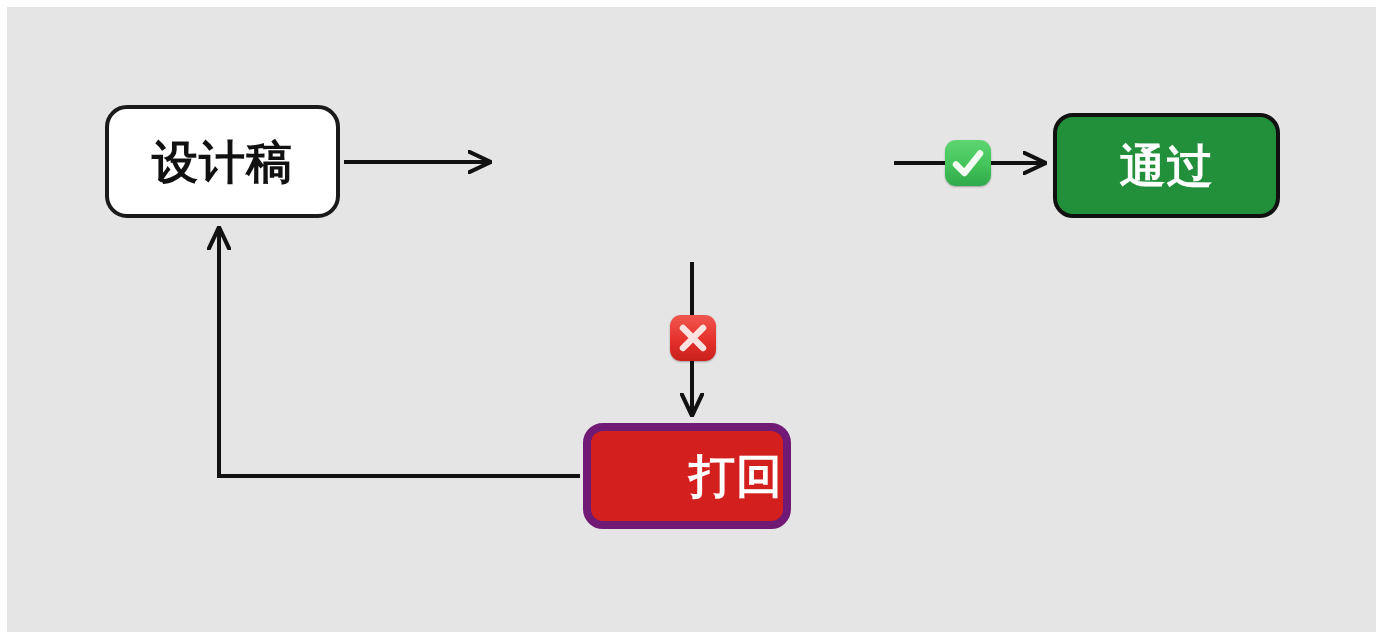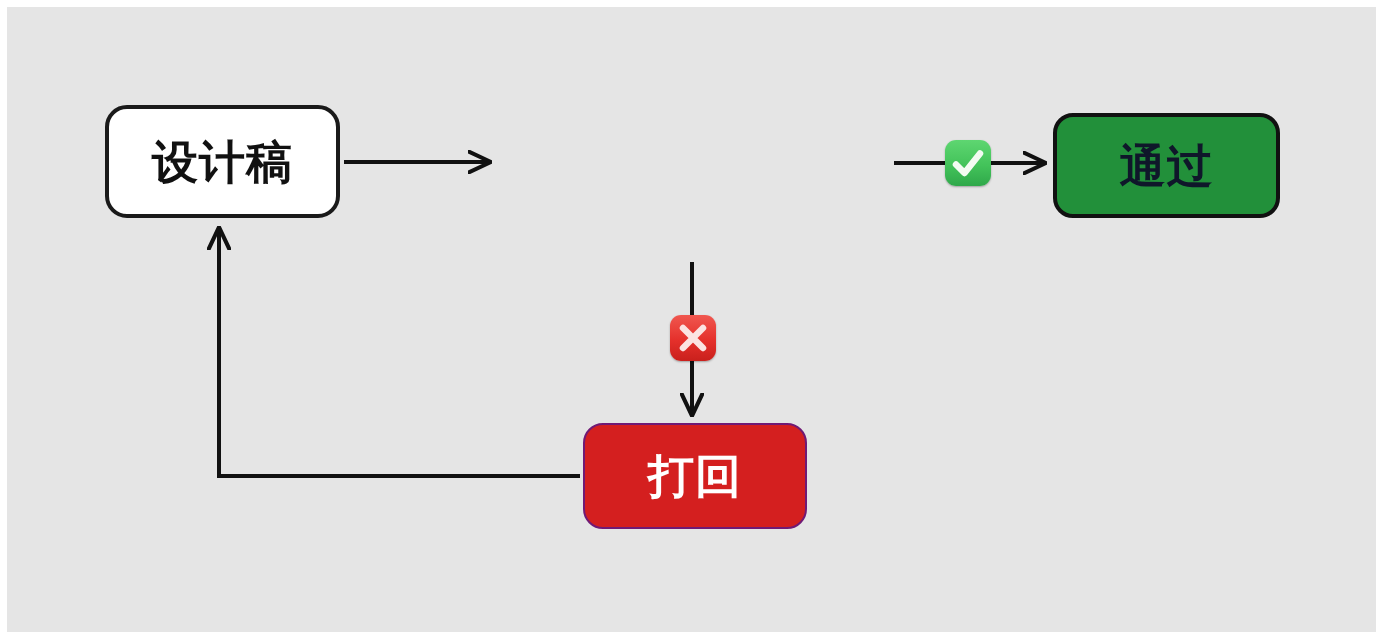--- a/index.html
+++ b/index.html
@@ -94,32 +94,33 @@
     left: 1053px;
     top: 113px;
     width: 227px;
     height: 105px;
     background: #22903a;
     border: 4px solid #111111;
     border-radius: 20px;
   }
   #node-pass .node-label {
     font-size: 46px;
-    color: #0f172a;
+    color: #ffffff;
   }
 
   
   #node-reject {
     left: 583px;
     top: 423px;
-    width: 224px;
+    width: 208px;
     height: 106px;
     background: #d41f1f;
-    border: 2px solid #701a75;
+    border: 8px solid #701a75;
     border-radius: 20px;
+    justify-content: flex-end;
   }
   #node-reject .node-label {
     font-size: 46px;
     color: #ffffff;
   }
 
   
   .badge {
     position: absolute;
     width: 46px;

